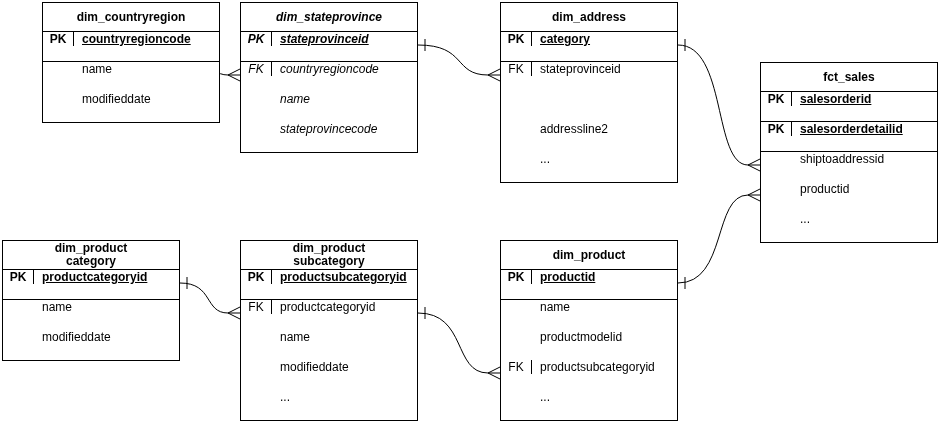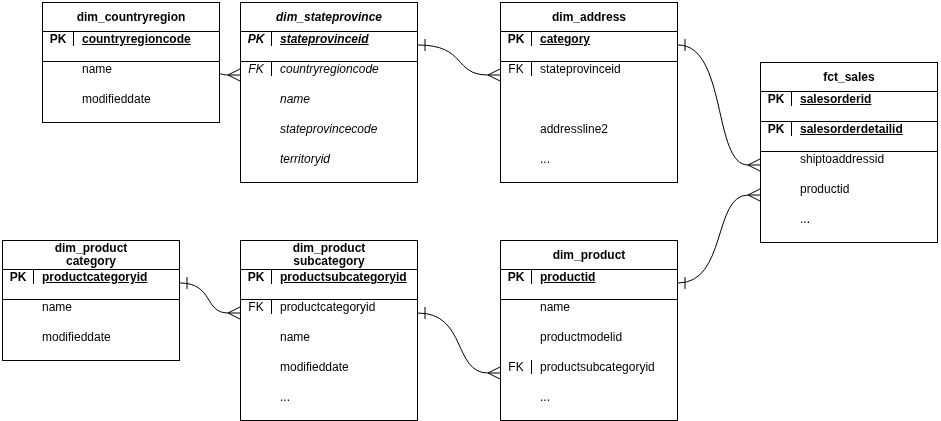--- a/index.html
+++ b/index.html
@@ -157,26 +157,20 @@
         <div class="er-field">
           <span>name</span>
         </div>
       </div>
       <div class="er-row">
         <div class="er-key"></div>
         <div class="er-field">
           <span>stateprovincecode</span>
         </div>
       </div>
-      <div class="er-row">
-        <div class="er-key"></div>
-        <div class="er-field">
-          <span>territoryid</span>
-        </div>
-      </div>
     </div>
     <div class="er-table" style="left: 500px; top: 2px; width: 178px;">
       <div class="er-title">
         <div>dim_address</div>
       </div>
       <div class="er-row pk">
         <div class="er-key bold">PK</div>
         <div class="er-field">
           <span>category</span>
         </div>

